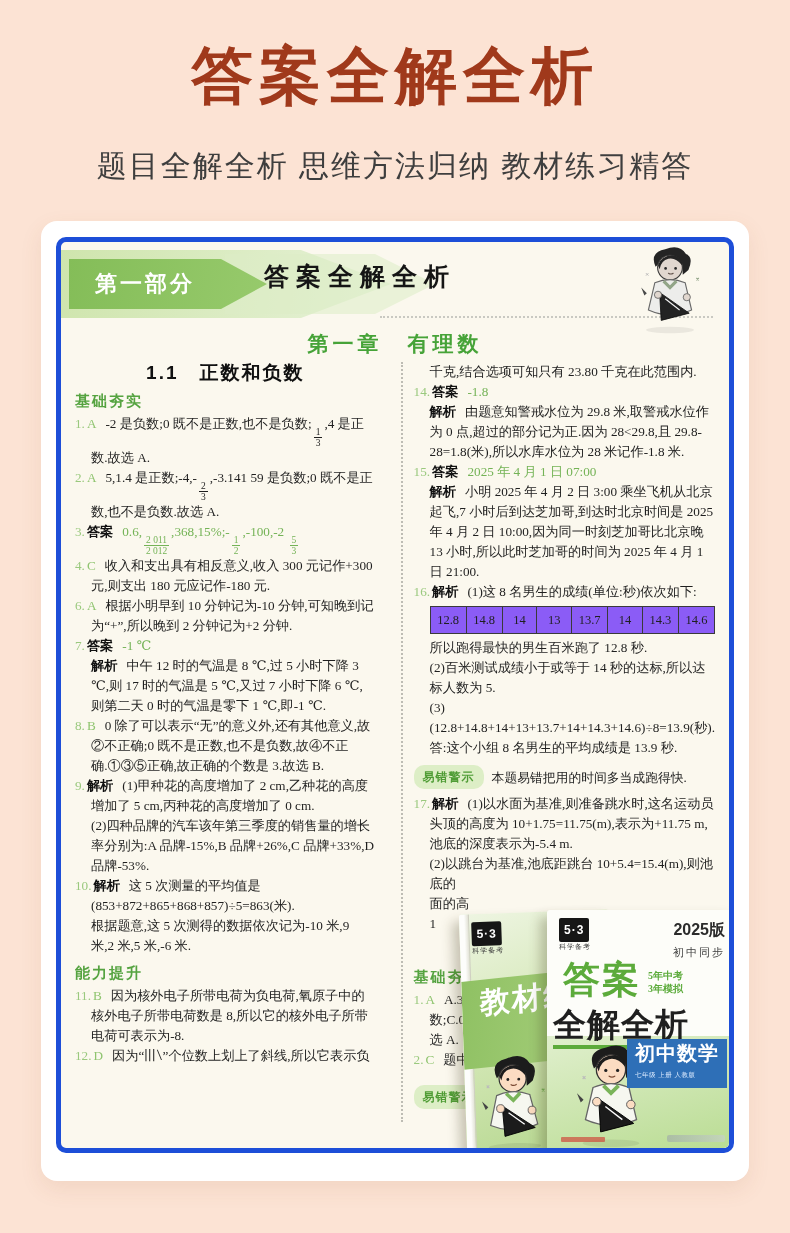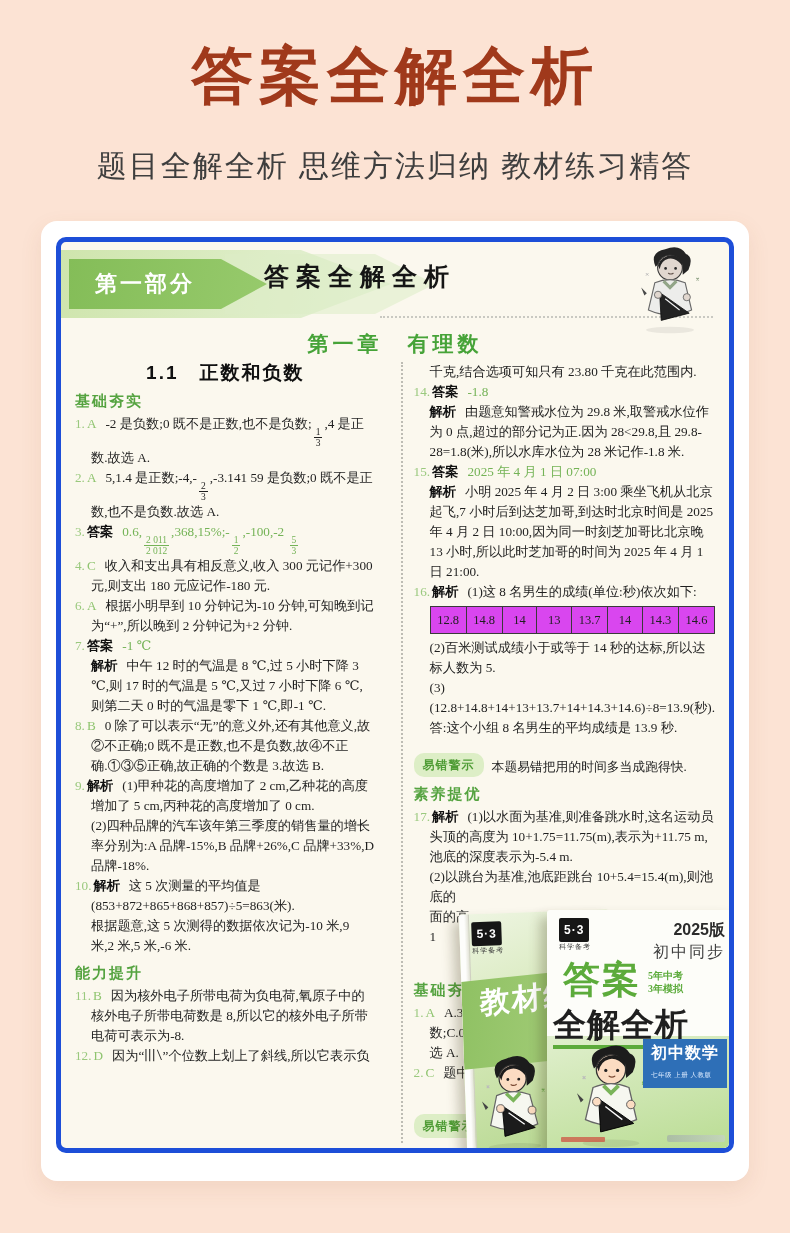--- a/index.html
+++ b/index.html
@@ -61,22 +61,22 @@
   p.line{margin:0;padding-left:16px;}
   .num{display:inline-block;margin-left:-16px;margin-right:2px;color:#9ac97e;}
   .mark{color:#8fc46f;margin-right:9px;}
   .lbl{font-weight:700;margin-right:9px;color:#111;}
   .grn{color:#74b356;}
   .frac{display:inline-flex;flex-direction:column;align-items:center;vertical-align:-7px;
     font-size:9.5px;line-height:10px;margin:0 2px;}
   .frac .fn{border-bottom:1px solid currentColor;padding:0 2px;}
   .frac.grn{color:#74b356;}
   table.score-table{border-collapse:collapse;margin:4px 0 4px 16px;font-size:12.5px;}
-  table.score-table td{border:1.4px solid #3a3a3a;width:37px;text-align:center;padding:3px 0;background:#d946ef;}
-  .warn-row{display:flex;gap:8px;align-items:flex-end;margin:15px 0 5px;}
+  table.score-table td{border:1.4px solid #3a3a3a;width:37px;text-align:center;padding:3px 0;background:#8b5cf6;}
+  .warn-row{display:flex;gap:8px;align-items:center;margin:7px 0 5px;}
   .warn-badge{flex:0 0 auto;background:#ddeec6;color:#4f9c35;font-family:"Liberation Sans","DejaVu Sans",sans-serif;
     font-size:12px;font-weight:700;padding:2px 9px;border-radius:10px;letter-spacing:1px;}
   .warn-text{font-size:12.8px;line-height:19px;color:#262626;padding-top:2px;}
   .gap-block{height:26px;}
   
   .book{position:absolute;bottom:-4px;border-radius:3px;box-shadow:-7px 7px 12px rgba(70,60,30,.28);z-index:6;overflow:hidden;}
   .book-l{right:116px;width:150px;height:240px;transform:rotate(-2deg);
     background:linear-gradient(160deg,#eef5e2 0%,#d5e8b8 45%,#b3d68c 100%);}
   .book-r{right:-6px;width:188px;height:242px;background:#fdfdf9;}
   .spine{position:absolute;left:0;top:0;bottom:0;width:9px;
@@ -87,31 +87,31 @@
   .logo53-sub{position:absolute;top:27px;left:12px;font-size:7px;color:#3c3c3c;letter-spacing:1px;}
   .bl-band{position:absolute;top:62px;left:0;right:0;height:88px;
     background:linear-gradient(100deg,#8fc163,#abd180);transform:skewY(-4deg);}
   .bl-title{position:absolute;top:76px;left:18px;font-family:"Liberation Sans","DejaVu Sans",sans-serif;
     font-size:30px;font-weight:800;color:#fff;letter-spacing:2px;transform:skewY(-4deg);}
   .kid-l{position:absolute;left:4px;bottom:2px;width:88px;height:96px;}
   .br-green{position:absolute;left:0;right:0;bottom:0;height:116px;
     background:linear-gradient(165deg,#e0efcd,#b9dc92);}
   .edition{position:absolute;top:10px;right:10px;font-family:"Liberation Sans","DejaVu Sans",sans-serif;
     font-size:16px;font-weight:800;color:#2b2b2b;}
-  .series{position:absolute;top:32px;right:10px;font-size:16px;color:#3f3f3f;letter-spacing:2px;}
+  .series{position:absolute;top:32px;right:10px;font-size:11px;color:#3f3f3f;letter-spacing:2px;}
   .t1{position:absolute;top:52px;left:16px;display:flex;align-items:flex-end;gap:7px;}
   .t1main{font-family:"Liberation Sans","DejaVu Sans",sans-serif;font-size:37px;font-weight:800;color:#5cab3b;letter-spacing:2px;line-height:36px;}
   .t1side{display:flex;flex-direction:column;font-size:10px;font-weight:700;color:#5cab3b;line-height:13px;padding-bottom:3px;}
   .t2{position:absolute;top:98px;left:6px;font-family:"Liberation Sans","DejaVu Sans",sans-serif;
     font-size:33px;font-weight:800;color:#1f1f1f;letter-spacing:1px;
     border-bottom:4px solid #5cab3b;padding-bottom:3px;line-height:34px;}
   .kid-r{position:absolute;left:16px;bottom:4px;width:96px;height:104px;}
   .subject-tag{position:absolute;right:8px;bottom:64px;background:#2e6fb7;color:#fff;
     padding:4px 8px 3px;font-family:"Liberation Sans","DejaVu Sans",sans-serif;}
-  .subject-main{font-size:16px;font-weight:800;letter-spacing:1px;}
+  .subject-main{font-size:20px;font-weight:800;letter-spacing:1px;}
   .subject-meta{font-size:6.5px;margin-top:2px;color:#dcebff;letter-spacing:.5px;}
   .pub-blob{position:absolute;right:10px;bottom:10px;width:58px;height:7px;border-radius:2px;
     background:linear-gradient(90deg,#9aa2aa,#c8ced4);opacity:.55;}
   .red-blob{position:absolute;left:14px;bottom:10px;width:44px;height:5px;border-radius:1px;background:#cf4a3c;opacity:.7;}
   .hidden-defs{position:absolute;width:0;height:0;overflow:hidden;}
 </style>
 </head>
 <body>
 
 <svg class="hidden-defs" aria-hidden="true">
@@ -178,21 +178,21 @@
               </span><span class="grn">,-100,-2 </span><span class="frac grn">
                 <span class="fn">5</span>
                 <span class="fd">3</span>
               </span></p>
             <p class="line item"><span class="num">4.</span><span class="mark">C</span>收入和支出具有相反意义,收入 300 元记作+300 元,则支出 180 元应记作-180 元.</p>
             <p class="line item"><span class="num">6.</span><span class="mark">A</span>根据小明早到 10 分钟记为-10 分钟,可知晚到记为“+”,所以晚到 2 分钟记为+2 分钟.</p>
             <p class="line item"><span class="num">7.</span><span class="lbl">答案</span><span class="grn">-1 ℃</span></p>
             <p class="line sub"><span class="lbl">解析</span>中午 12 时的气温是 8 ℃,过 5 小时下降 3 ℃,则 17 时的气温是 5 ℃,又过 7 小时下降 6 ℃,则第二天 0 时的气温是零下 1 ℃,即-1 ℃.</p>
             <p class="line item"><span class="num">8.</span><span class="mark">B</span>0 除了可以表示“无”的意义外,还有其他意义,故②不正确;0 既不是正数,也不是负数,故④不正确.①③⑤正确,故正确的个数是 3.故选 B.</p>
             <p class="line item"><span class="num">9.</span><span class="lbl">解析</span>(1)甲种花的高度增加了 2 cm,乙种花的高度增加了 5 cm,丙种花的高度增加了 0 cm.</p>
-            <p class="line cont">(2)四种品牌的汽车该年第三季度的销售量的增长率分别为:A 品牌-15%,B 品牌+26%,C 品牌+33%,D 品牌-18%.</p>
+            <p class="line cont">(2)四种品牌的汽车该年第三季度的销售量的增长率分别为:A 品牌-15%,B 品牌+26%,C 品牌+33%,D 品牌-53%.</p>
             <p class="line item"><span class="num">10.</span><span class="lbl">解析</span>这 5 次测量的平均值是(853+872+865+868+857)÷5=863(米).</p>
             <p class="line cont">根据题意,这 5 次测得的数据依次记为-10 米,9 米,2 米,5 米,-6 米.</p>
             <div class="p-heading">能力提升</div>
             <p class="line item"><span class="num">11.</span><span class="mark">B</span>因为核外电子所带电荷为负电荷,氧原子中的核外电子所带电荷数是 8,所以它的核外电子所带电荷可表示为-8.</p>
             <p class="line item"><span class="num">12.</span><span class="mark">D</span>因为“∣∣∣∖”个位数上划上了斜线,所以它表示负</p>
           </div>
       </div>
       <div class="col col-right">
         <div>
             <p class="line cont">千克,结合选项可知只有 23.80 千克在此范围内.</p>
@@ -208,28 +208,28 @@
                   <td>14.8</td>
                   <td>14</td>
                   <td>13</td>
                   <td>13.7</td>
                   <td>14</td>
                   <td>14.3</td>
                   <td>14.6</td>
                 </tr>
               </tbody>
             </table>
+            <p class="line cont">所以跑得最快的男生百米跑了 12.8 秒.</p>
             <p class="line cont">(2)百米测试成绩小于或等于 14 秒的达标,所以达标人数为 5.</p>
             <p class="line cont">(3)(12.8+14.8+14+13+13.7+14+14.3+14.6)÷8=13.9(秒).</p>
             <p class="line cont">答:这个小组 8 名男生的平均成绩是 13.9 秒.</p>
             <div class="warn-row">
               <span class="warn-badge">易错警示</span>
               <span class="warn-text">本题易错把用的时间多当成跑得快.</span>
             </div>
-            <div class="p-heading">素养提优</div>
             <p class="line item"><span class="num">17.</span><span class="lbl">解析</span>(1)以水面为基准,则准备跳水时,这名运动员头顶的高度为 10+1.75=11.75(m),表示为+11.75 m,池底的深度表示为-5.4 m.</p>
             <p class="line cont">(2)以跳台为基准,池底距跳台 10+5.4=15.4(m),则池底的</p>
             <p class="line cont">面的高</p>
             <p class="line cont">1</p>
             <div class="gap-block"></div>
             <div class="p-heading">基础夯实</div>
             <p class="line item"><span class="num">1.</span><span class="mark">A</span>A.3</p>
             <p class="line cont">数;C.0</p>
             <p class="line cont">选 A.</p>
             <p class="line item"><span class="num">2.</span><span class="mark">C</span>题中</p>

